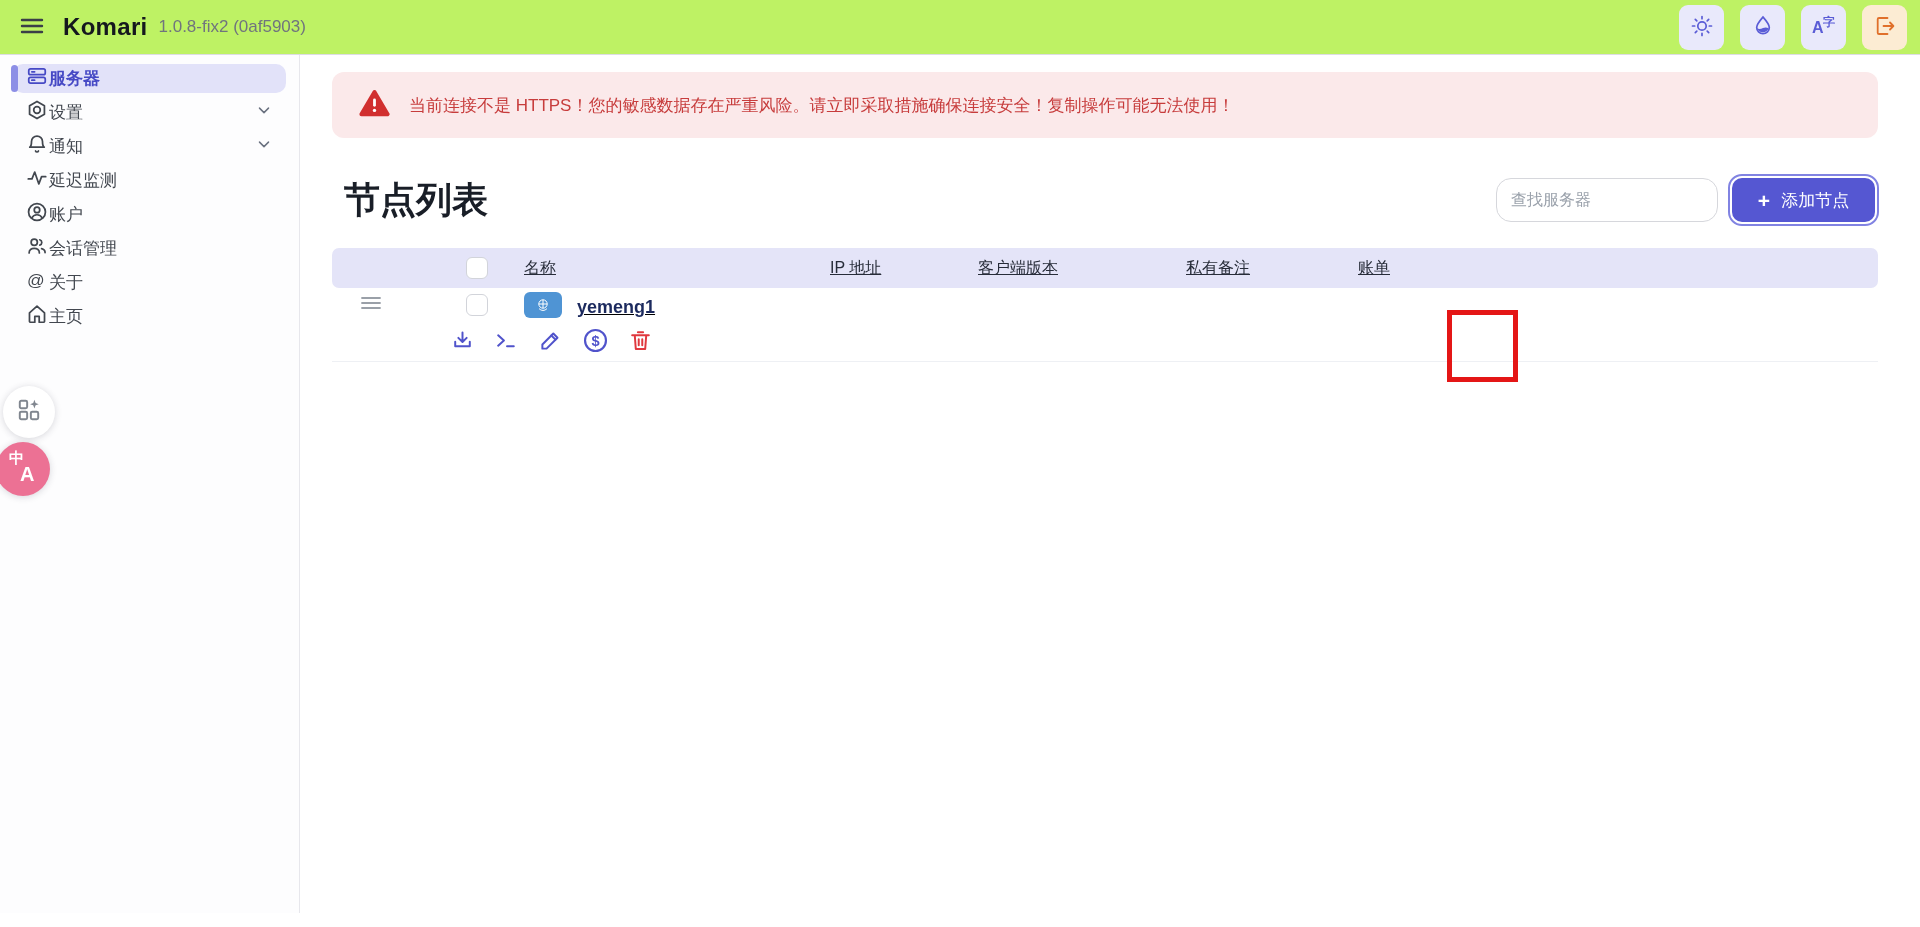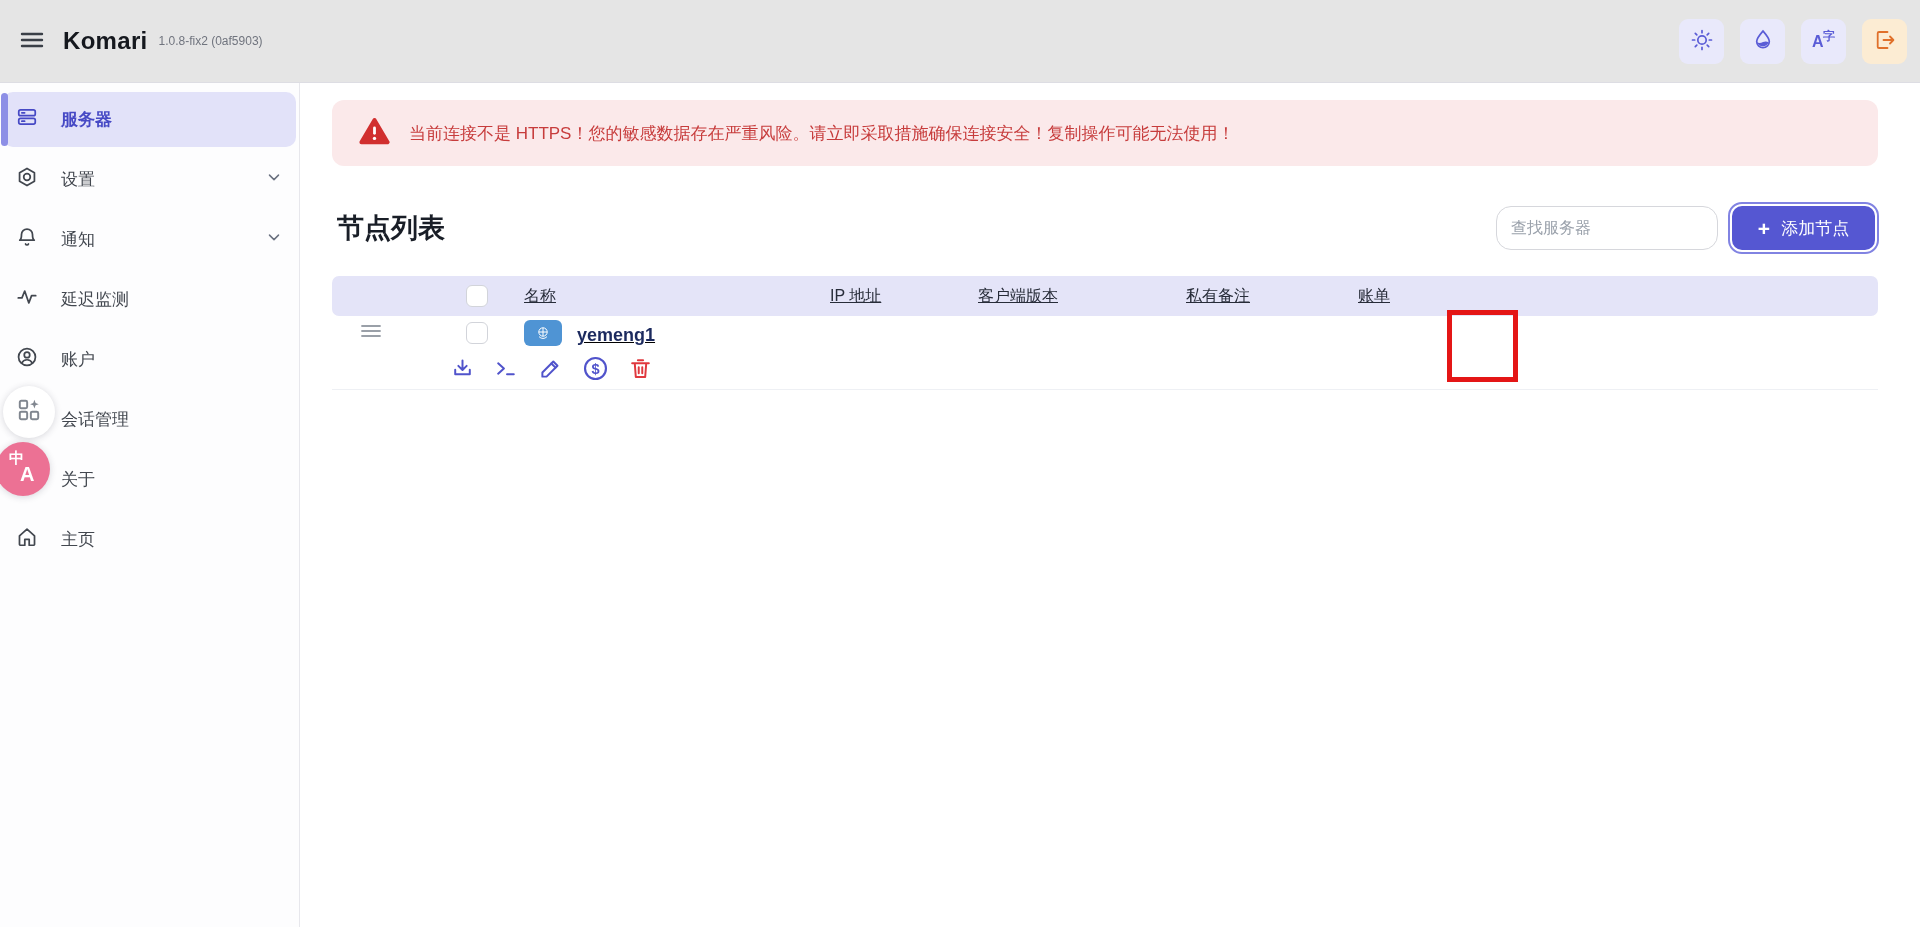--- a/index.html
+++ b/index.html
@@ -1,35 +1,35 @@
 <!DOCTYPE html>
 <html><head>
 <meta charset="utf-8">
 <style>
   * { box-sizing: border-box; }
   html,body { margin:0; padding:0; background:#fff; }
   body { font-family:"Liberation Sans","DejaVu Sans",sans-serif; }
   .app { position:relative; width:1920px; height:927px; overflow:hidden; background:#fff; }
 
   
-  .topbar { height:83px; display:flex; align-items:center; background:#e5e5e5;
+  .topbar { height:55px; display:flex; align-items:center; background:#bef264;
             border-bottom:1px solid #dddde3; padding:0 13px 0 14px; }
   .menu-btn { width:36px; height:36px; display:flex; align-items:center; justify-content:center;
               background:none; border:none; cursor:pointer; }
   .brand { font-size:24px; font-weight:bold; color:#15181e; margin-left:13px; letter-spacing:.3px; }
-  .version { font-size:12px; color:#70747e; margin-left:11px; }
+  .version { font-size:17px; color:#70747e; margin-left:11px; }
   .topbar-actions { margin-left:auto; display:flex; gap:16px; align-items:center; }
   .icon-btn { width:45px; height:45px; border-radius:9px; background:#e9e9fb; border:none;
               display:flex; align-items:center; justify-content:center; cursor:pointer; }
   .icon-btn.logout { background:#fcecd3; }
 
   
   .layout { display:flex; height:858px; }
   .sidebar { width:300px; background:#fdfdfe; border-right:1px solid #e7e7ec; padding-top:4px; }
-  .nav-item { height:55px; margin:5px 3px; display:flex; align-items:center; gap:23px;
+  .nav-item { height:29px; margin:5px 13px; display:flex; align-items:center; gap:1px;
               padding:0 13px; border-radius:10px; font-size:17px; color:#42474f;
               position:relative; cursor:pointer; }
   .nav-item svg { flex:0 0 auto; }
   .nav-item .chev { margin-left:auto; }
   .nav-item.active { background:#e2e2f9; color:#4649c5; font-weight:bold; }
   .active-bar { position:absolute; left:-2px; top:1px; bottom:1px; width:7px;
                 border-radius:5px; background:#8d8fe6; }
 
   
   .float-widget { position:absolute; left:3px; top:386px; width:52px; height:52px; border-radius:50%;
@@ -41,21 +41,21 @@
   .float-translate .zh { position:absolute; left:13px; top:7px; font-size:15px; font-weight:bold; }
   .float-translate .en { position:absolute; left:24px; top:21px; font-size:20px; font-weight:bold; }
 
   
   .content { flex:1; padding:17px 42px 0 32px; position:relative; }
   .alert { height:66px; background:#fbe9ea; border-radius:12px; display:flex; align-items:center;
            gap:19px; padding:16px 27px; }
   .alert-text { color:#c73c3c; font-size:17px; }
 
   .title-row { margin-top:40px; height:44px; display:flex; align-items:center; }
-  .page-title { font-size:27px; font-weight:800; color:#191e27; margin:5px; }
+  .page-title { font-size:36px; font-weight:800; color:#191e27; margin:12px; }
   .title-actions { margin-left:auto; display:flex; align-items:center; gap:14px; }
   .search { width:222px; height:44px; border:1px solid #d6d7dc; border-radius:15px; padding:0 14px;
             font-size:16px; color:#333; background:#fff; }
   .search::placeholder { color:#9aa1ab; }
   .add-btn { height:44px; min-width:143px; background:#5557d2; color:#fff; border:none;
              border-radius:10px; font-size:17px; display:flex; align-items:center; justify-content:center;
              gap:11px; cursor:pointer; outline:2px solid #8183e2; outline-offset:2px; margin-right:3px; }
   .add-btn .plus { font-size:21px; font-weight:bold; line-height:1; }
 
   .thead, .trow { display:grid; grid-template-columns:128px 64px 306px 148px 208px 172px 1fr;

